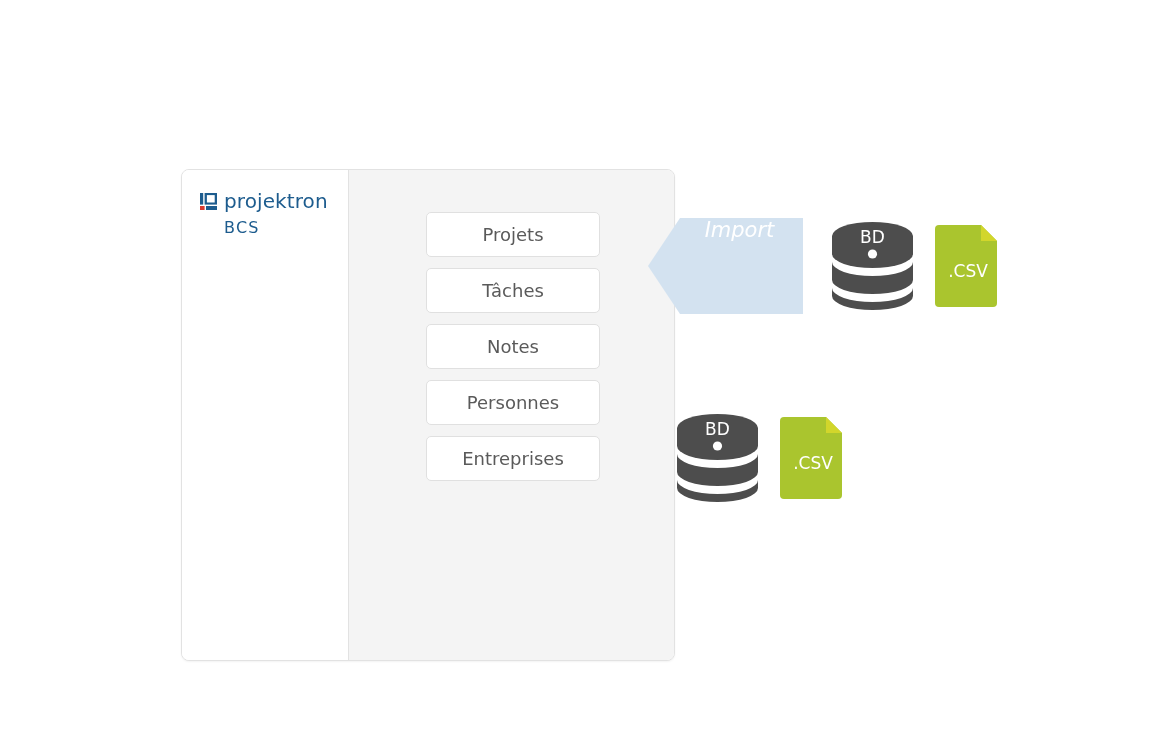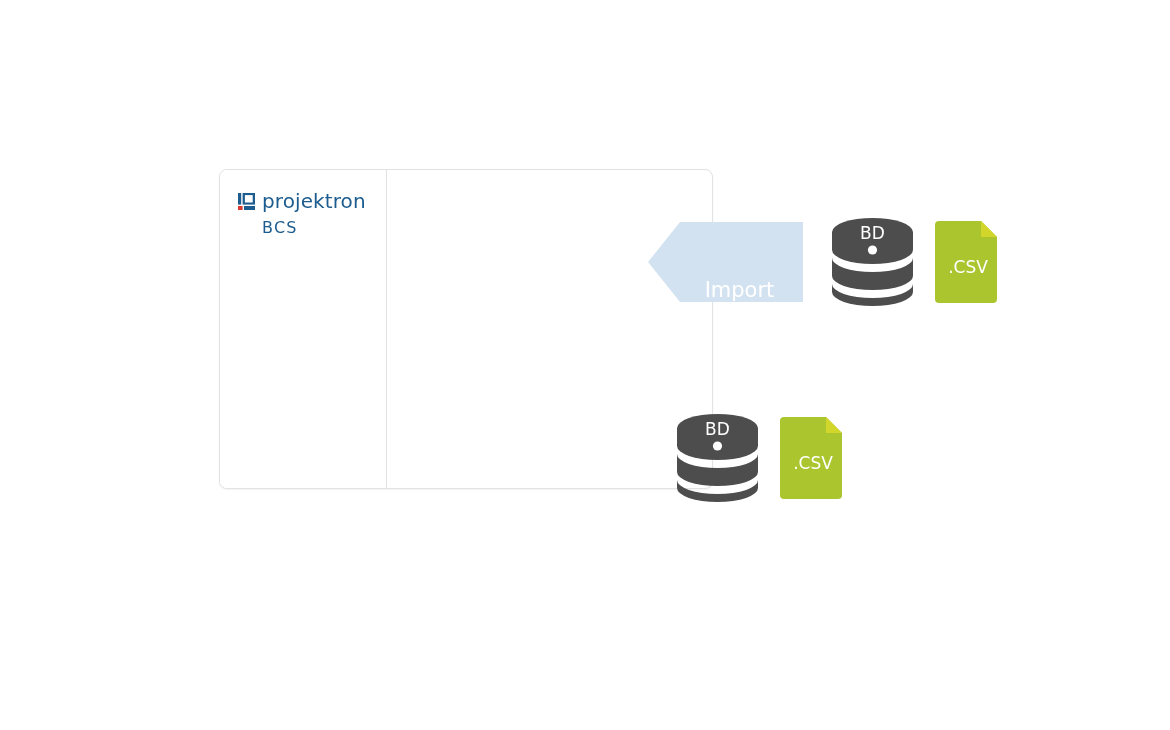--- a/index.html
+++ b/index.html
@@ -14,29 +14,28 @@
     overflow: hidden;
     position: relative;
   }
 
   
   #app-panel {
     position: absolute;
     left: 181px;
     top: 169px;
     width: 494px;
-    height: 320px;
+    height: 492px;
     border: 1px solid #e2e2e2;
     border-radius: 8px;
     box-sizing: border-box;
     display: flex;
     overflow: hidden;
     background: #ffffff;
     box-shadow: 0 1px 2px rgba(0,0,0,0.05);
-    margin-left: 38px;
   }
 
   #app-sidebar {
     width: 167px;
     background: #ffffff;
     border-right: 1px solid #e2e2e2;
     box-sizing: border-box;
     position: relative;
     flex: 0 0 167px;
   }
@@ -110,24 +109,25 @@
     position: absolute;
     display: flex;
     align-items: center;
   }
   #import-row { left: 648px; top: 218px; }
   #export-row { left: 646px; top: 414px; }
 
   .flow-arrow {
     position: relative;
     width: 155px;
-    height: 80px;
-    display: flex;
-    align-items: flex-end;
-    box-sizing: border-box;
+    height: 96px;
+    display: flex;
+    align-items: flex-start;
+    box-sizing: border-box;
+    font-style: italic;
   }
   .flow-arrow-label {
     position: relative;
     z-index: 2;
     font-family: "DejaVu Sans", sans-serif;
     font-size: 21px;
     color: #ffffff;
     width: 100%;
     text-align: center;
   }
@@ -173,20 +173,29 @@
           <rect x="6.9" y="2.1" width="7.8" height="7.4" fill="#ffffff"></rect>
           <rect x="0" y="13" width="4.6" height="4" fill="#d93b30"></rect>
           <rect x="6" y="13" width="11" height="4" fill="#1d5c8e"></rect>
         </svg>
         <span id="brand-name" style="color: rgb(29, 92, 142);">projektron</span>
       </div>
       <div id="brand-sub" style="color: rgb(29, 92, 142);">BCS</div>
     </div>
   </div>
 
+  <div id="app-content">
+    <div id="entity-list">
+      <div class="entity-button">Projets</div>
+      <div class="entity-button">Tâches</div>
+      <div class="entity-button">Notes</div>
+      <div class="entity-button">Personnes</div>
+      <div class="entity-button">Entreprises</div>
+    </div>
+  </div>
 
 </div>
 
 <div class="flow-row" id="import-row">
 
   <div class="flow-arrow" id="import-arrow" style="background: rgb(211, 226, 240);">
     <span class="flow-arrow-label">Import</span>
   </div>
 
   <svg class="db-icon" viewBox="0 0 81 88" xmlns="http://www.w3.org/2000/svg">

